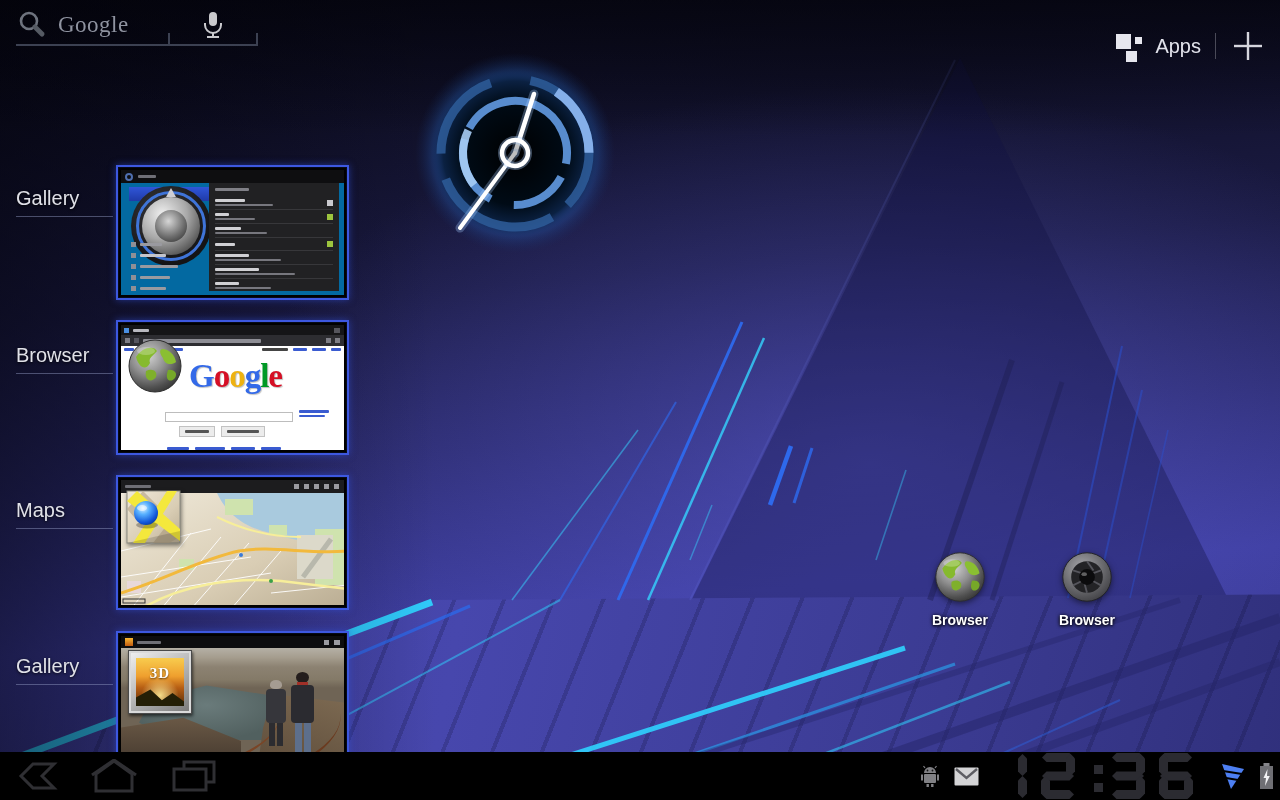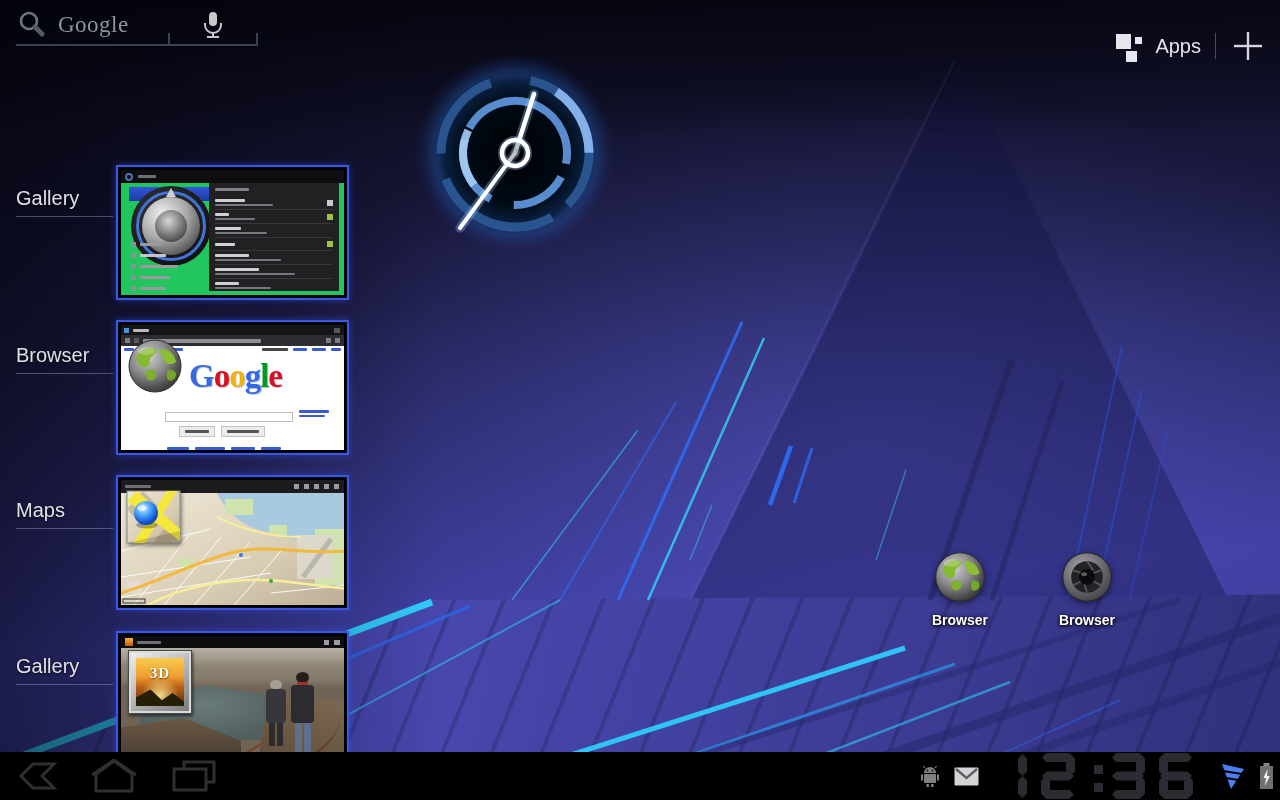--- a/index.html
+++ b/index.html
@@ -39,21 +39,21 @@
   .clock-widget{left:413px;top:51px;width:204px;height:204px;cursor:pointer;}
 
   
   .recents-entry{position:absolute;left:0;width:360px;}
   .recents-label{position:absolute;left:16px;width:100px;color:#e0e1e8;font-size:20px;
                  text-shadow:0 1px 3px rgba(0,0,0,.8);}
   .recents-underline{position:absolute;left:16px;width:97px;height:1px;background:rgba(150,160,200,.45);}
   .thumb{position:absolute;left:116px;width:233px;height:135px;box-sizing:border-box;
          border:2px solid #3d58e0;background:#000;padding:3px;cursor:pointer;
          box-shadow:0 0 7px rgba(50,80,220,.55),inset 0 0 0 1px #060a18;}
-  .thumb-content{position:relative;width:100%;height:100%;overflow:hidden;background:#22c55e;}
+  .thumb-content{position:relative;width:100%;height:100%;overflow:hidden;background:#0369a1;}
 
   
   .st-bar{position:absolute;left:0;top:0;right:0;height:13px;background:#0e0e10;display:flex;align-items:center;gap:5px;padding-left:4px;}
   .st-dot{width:8px;height:8px;border-radius:50%;border:2px solid #4f6fae;box-sizing:border-box;}
   .bar{background:#9a9aa0;height:3px;border-radius:1px;}
   .st-selrow{position:absolute;left:8px;top:17px;width:128px;height:14px;background:linear-gradient(#3056d8,#1f3aa8);}
   .knob{position:absolute;left:10px;top:16px;width:80px;height:80px;}
   .knob .k1{position:absolute;inset:0;border-radius:50%;background:radial-gradient(circle at 40% 35%,#3a3a3e,#141416 70%);}
   .knob .k2{position:absolute;inset:5px;border-radius:50%;border:3px solid #3f74d8;box-sizing:border-box;}
   .knob .k3{position:absolute;inset:11px;border-radius:50%;background:radial-gradient(circle at 35% 30%,#f0f0f0,#a8a8a8 45%,#565656 78%,#303030);}

